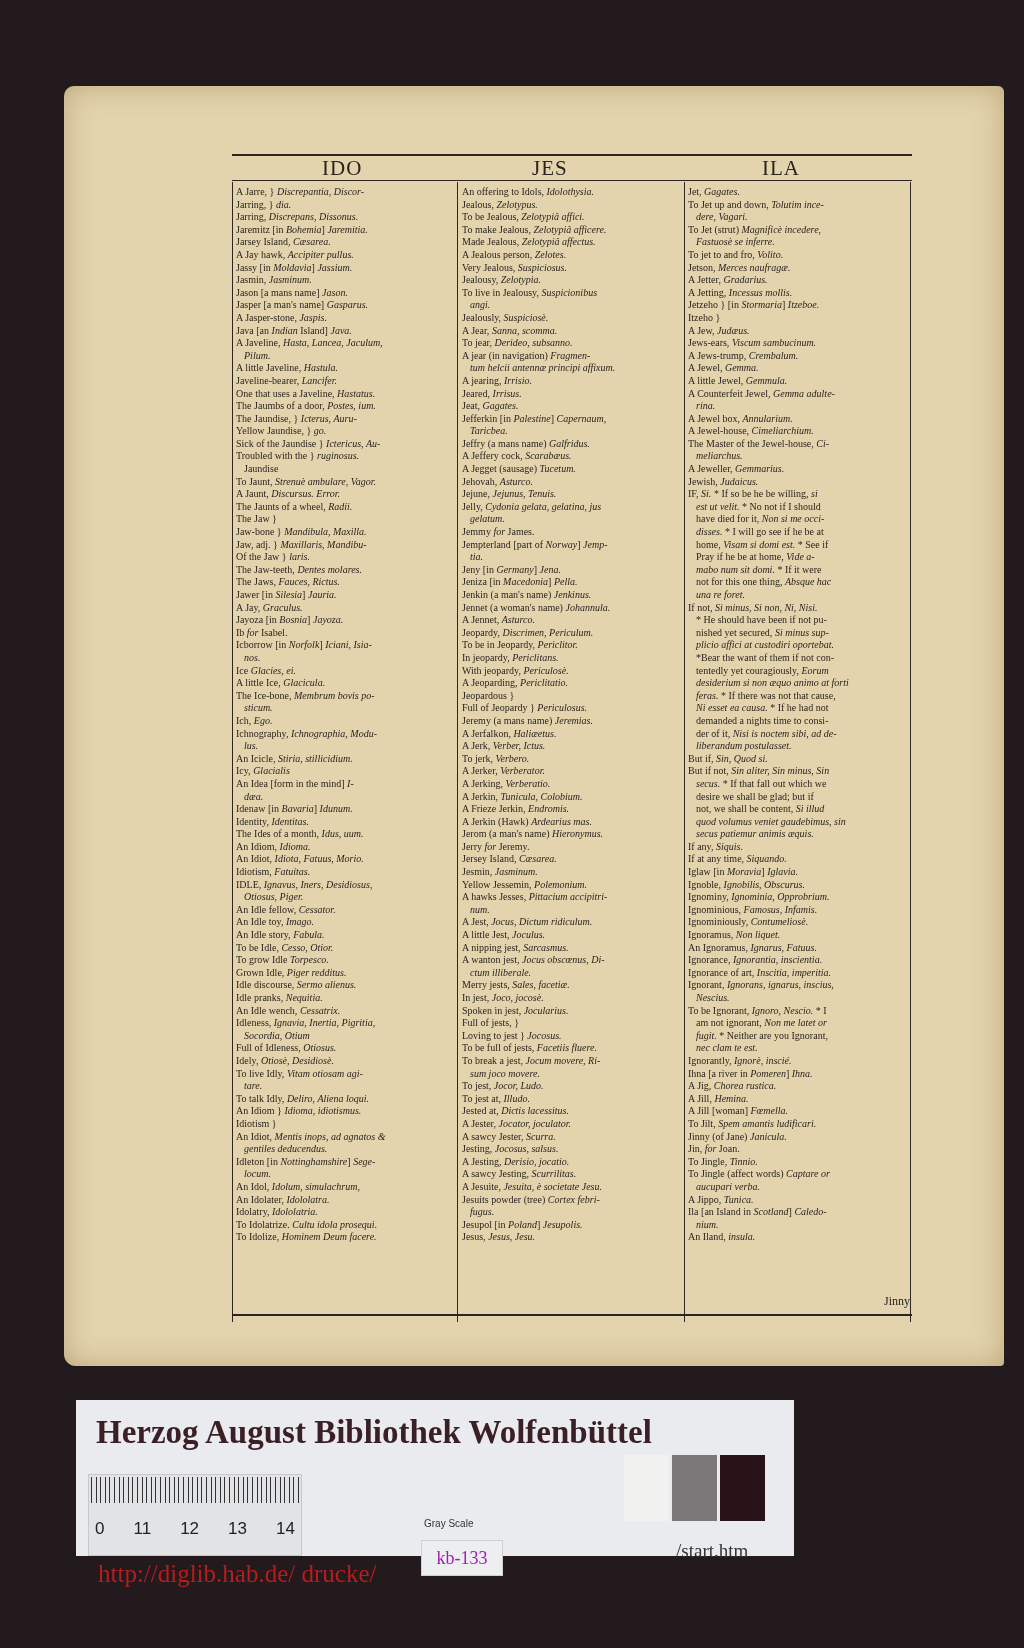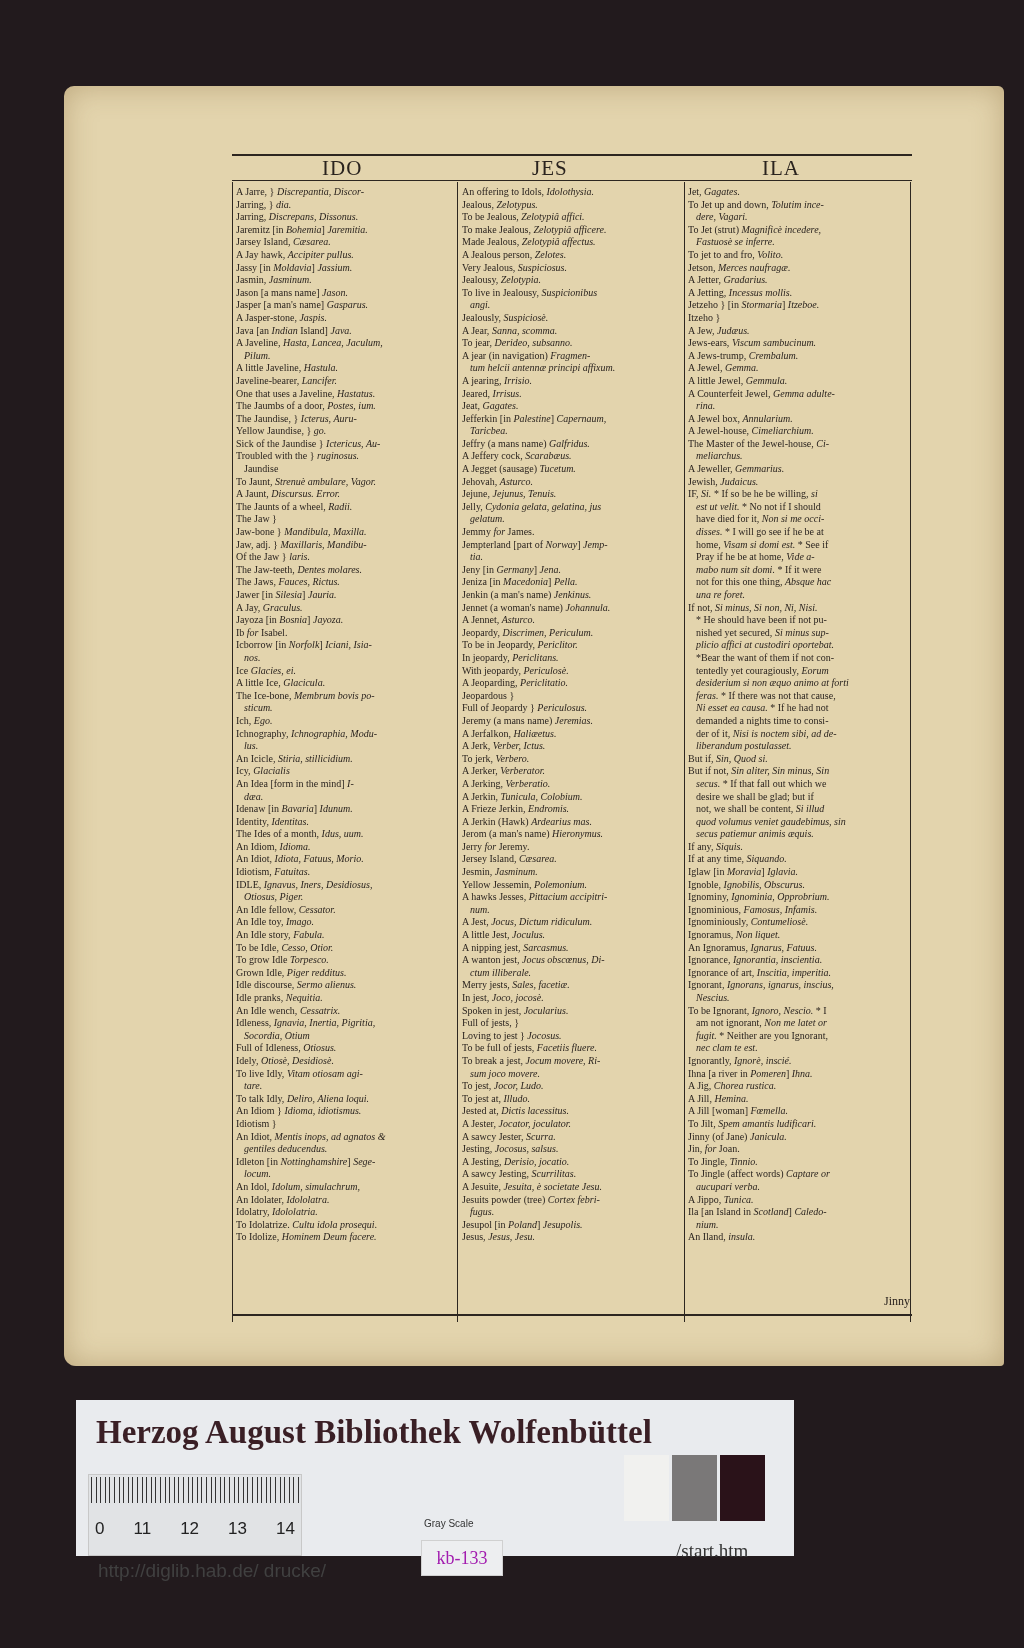--- a/index.html
+++ b/index.html
@@ -18,21 +18,21 @@
   .catch{position:absolute;right:2px;top:1140px;font-size:12px;color:#2b241f;}
   .card{position:absolute;left:76px;top:1400px;width:718px;height:156px;background:#e9ebee;}
   .card-title{position:absolute;left:20px;top:14px;font-family:"Liberation Serif",serif;font-weight:bold;font-size:33px;color:#3a1f25;white-space:nowrap;}
   .ruler{position:absolute;left:12px;top:74px;width:212px;height:80px;background:#e1e3e5;border:1px solid #c8c8c8;}
   .ruler .ticks{position:absolute;left:2px;top:2px;right:2px;height:26px;background:repeating-linear-gradient(90deg,#333 0 1px,transparent 1px 4.6px);}
   .ruler .nums{position:absolute;left:6px;top:44px;width:200px;display:flex;justify-content:space-between;font-family:"Liberation Sans",sans-serif;font-size:17px;color:#222;}
   .kodak{position:absolute;left:312px;top:60px;font-family:"Liberation Sans",sans-serif;font-weight:bold;font-size:50px;color:#3a1f25;letter-spacing:-1px;}
   .gray{position:absolute;left:348px;top:118px;font-family:"Liberation Sans",sans-serif;font-size:10px;color:#333;}
   .kb{position:absolute;left:345px;top:140px;width:80px;height:34px;background:#edeef0;border:1px solid #d0d0d0;font-size:18px;color:#a21caf;text-align:center;line-height:34px;}
   .sw{position:absolute;top:55px;width:45px;height:66px;}
-  .url{position:absolute;left:22px;top:160px;font-family:Liberation Sans, sans-serif;font-size:19px;color:#404040;}
+  .url{position:absolute;left:22px;top:160px;font-family:Liberation Serif, serif;font-size:25px;color:#b91c1c;}
   .start{position:absolute;left:600px;top:140px;font-family:"Liberation Serif",serif;font-size:19px;color:#333;}
 </style>
 </head>
 <body>
 
 <div class="page"></div>
 
 <div class="frame">
   <div class="hdr-rule-top"></div>
   <div class="hdr" style="left:90px">IDO</div>

